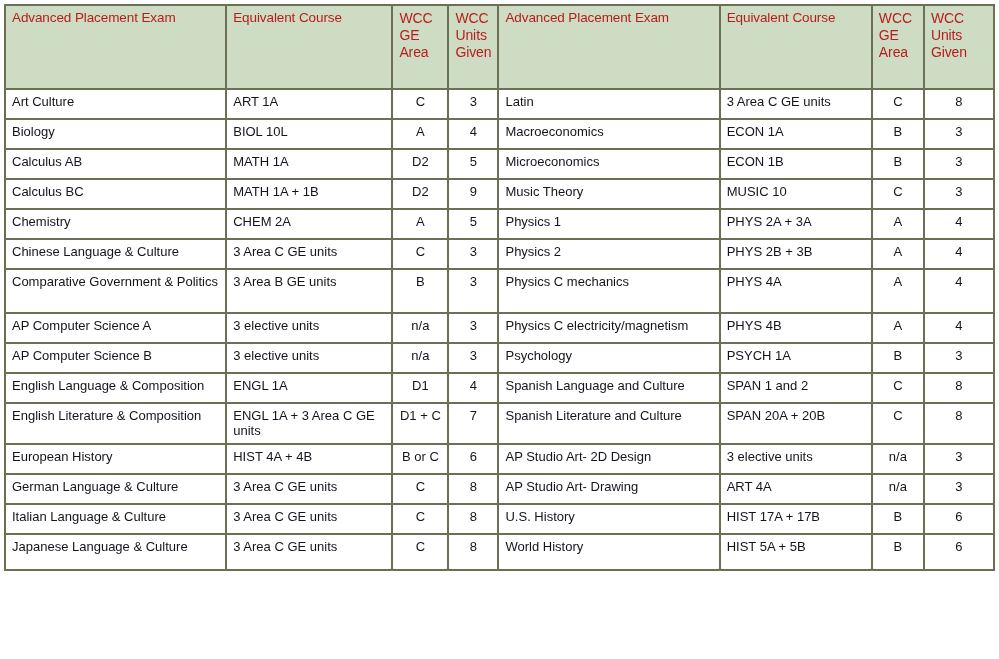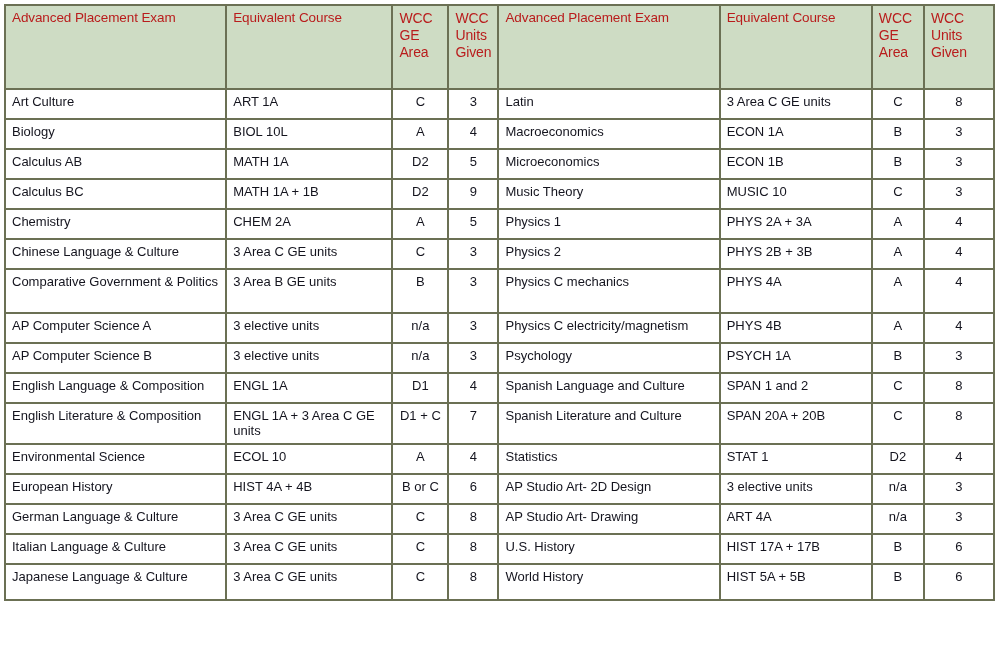--- a/index.html
+++ b/index.html
@@ -234,30 +234,20 @@
           <td>English Literature &amp; Composition</td>
           <td>ENGL 1A + 3 Area C GE units</td>
           <td class="center">D1 + C</td>
           <td class="center">7</td>
           <td>Spanish Literature and Culture</td>
           <td>SPAN  20A + 20B</td>
           <td class="center">C</td>
           <td class="center">8</td>
         </tr>
         <tr class="r-std">
-          <td>Environmental Science</td>
-          <td>ECOL 10</td>
-          <td class="center">A</td>
-          <td class="center">4</td>
-          <td>Statistics</td>
-          <td>STAT 1</td>
-          <td class="center">D2</td>
-          <td class="center">4</td>
-        </tr>
-        <tr class="r-std">
           <td>European History</td>
           <td>HIST 4A + 4B</td>
           <td class="center">B or C</td>
           <td class="center">6</td>
           <td>AP Studio Art- 2D Design</td>
           <td>3 elective units</td>
           <td class="center">n/a</td>
           <td class="center">3</td>
         </tr>
         <tr class="r-std">

